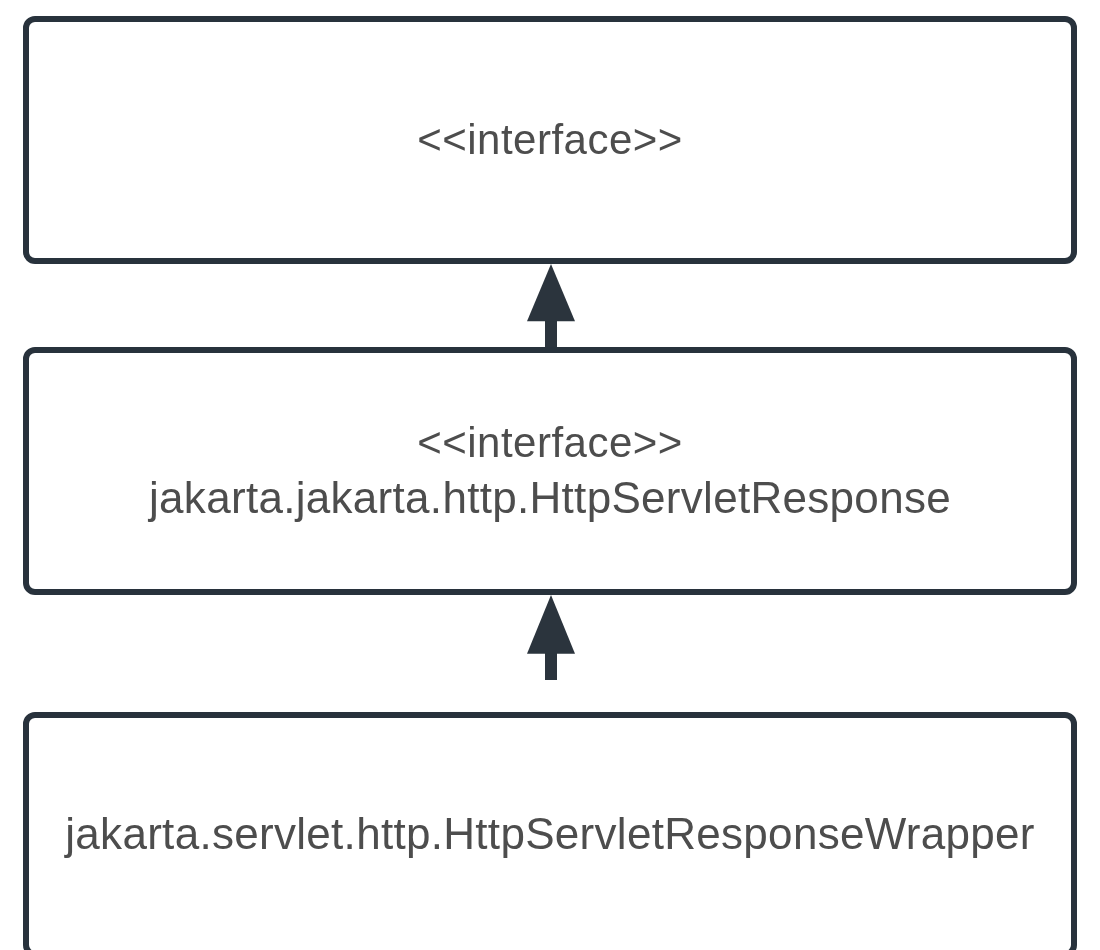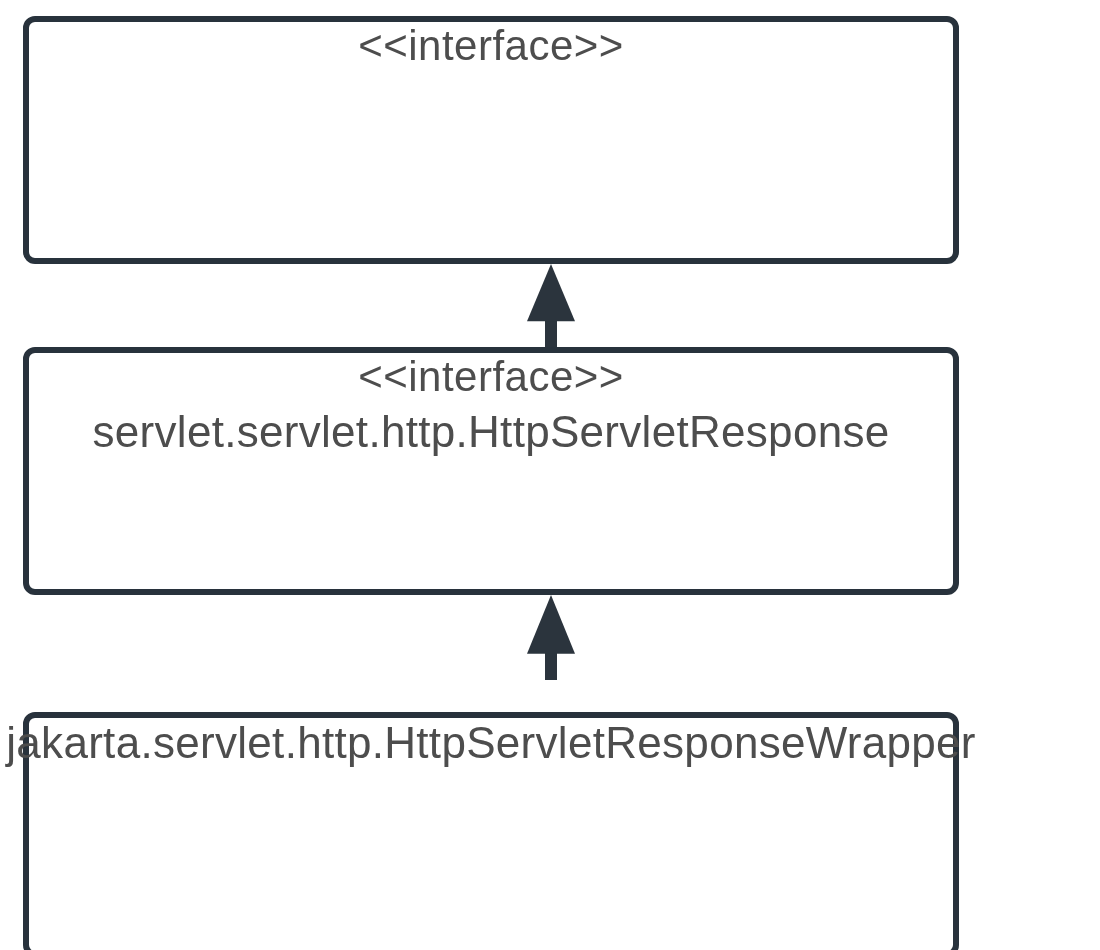--- a/index.html
+++ b/index.html
@@ -11,28 +11,29 @@
     position: relative;
     width: 1100px;
     height: 950px;
     background: #ffffff;
     font-family: "Liberation Sans", "DejaVu Sans", sans-serif;
     overflow: hidden;
   }
   .uml-box {
     position: absolute;
     left: 23px;
-    width: 936px;
+    width: 1054px;
     box-sizing: border-box;
     border: 6px solid #28323c;
     border-radius: 12px;
     background: #ffffff;
     display: flex;
     flex-direction: column;
     align-items: center;
+    justify-content: center;
     gap: 6px;
   }
   .uml-box .stereotype {
     font-size: 42px;
     line-height: 1.15;
     color: #4d4d4d;
     letter-spacing: 0.5px;
     white-space: nowrap;
   }
   .uml-box .class-name {
@@ -66,21 +67,21 @@
 
   <div class="arrow arrow-1">
     <svg viewBox="0 0 60 84" preserveAspectRatio="none" aria-hidden="true">
       <rect x="24" y="48" width="12" height="36" fill="#2b343d"></rect>
       <path d="M30 0 L54 58 L6 58 Z" fill="#2b343d"></path>
     </svg>
   </div>
 
   <div class="uml-box box-middle">
     <div class="stereotype">&lt;&lt;interface&gt;&gt;</div>
-    <div class="class-name">servlet.servlet.http.HttpServletResponse</div>
+    <div class="class-name">jakarta.jakarta.http.HttpServletResponse</div>
   </div>
 
   <div class="arrow arrow-2">
     <svg viewBox="0 0 60 84" preserveAspectRatio="none" aria-hidden="true">
       <rect x="24" y="48" width="12" height="36" fill="#2b343d"></rect>
       <path d="M30 0 L54 58 L6 58 Z" fill="#2b343d"></path>
     </svg>
   </div>
 
   <div class="uml-box box-bottom">

